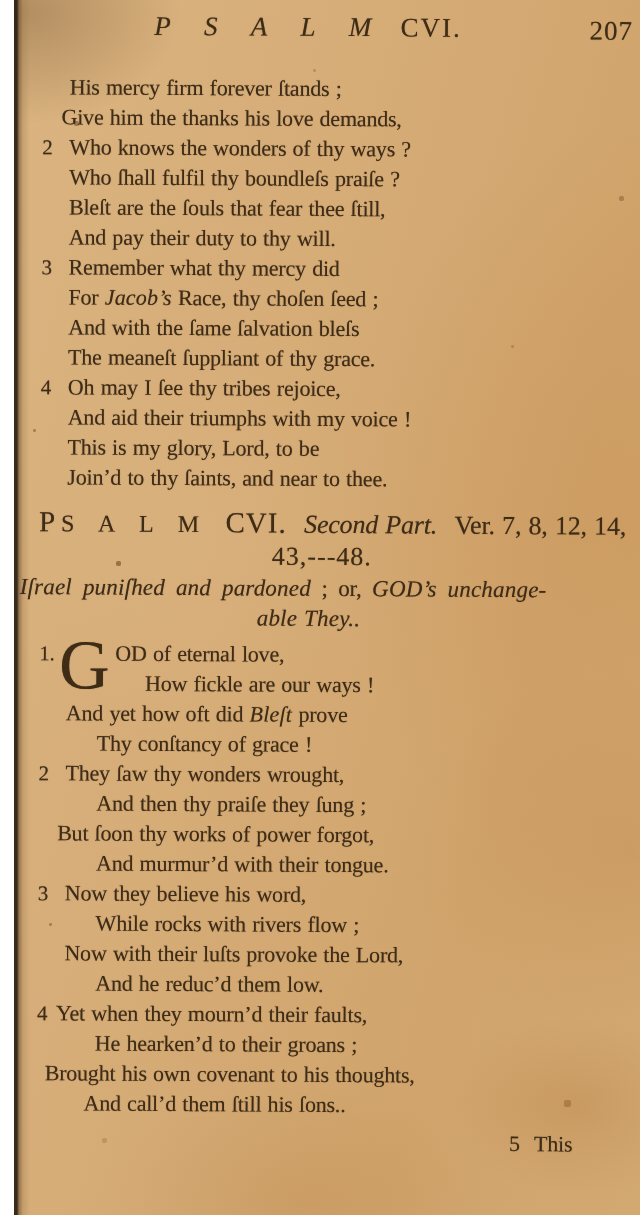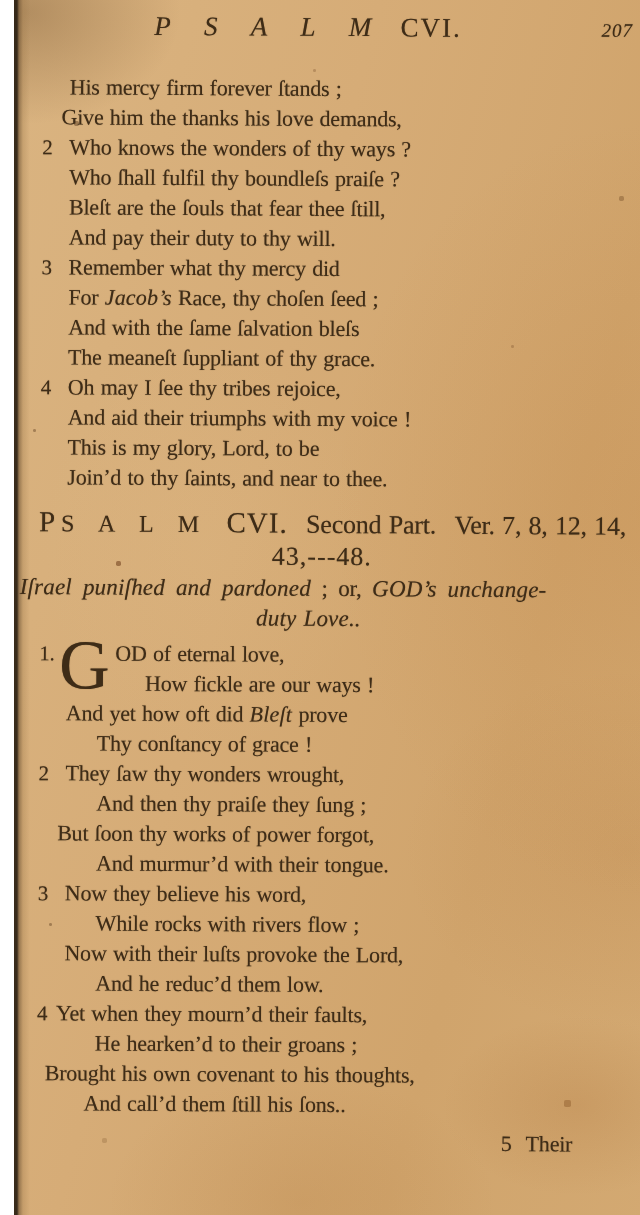--- a/index.html
+++ b/index.html
@@ -48,21 +48,21 @@
     text-shadow: 0 0 1px rgba(62,44,23,0.55);
   }
   
   #header { position: relative; height: 38px; padding-top: 12px; }
   #header-title {
     position: absolute; left: 0; right: 54px; top: 12px;
     text-align: center; white-space: nowrap;
   }
   .title-psalm { font-style: italic; font-size: 27px; letter-spacing: 13px; }
   .title-numeral { font-size: 27px; letter-spacing: 2px; margin-left: 10px; }
-  #page-number { position: absolute; right: 22px; top: 14px; font-size: 19px; letter-spacing: 1px; font-style: italic; }
+  #page-number { position: absolute; right: 22px; top: 14px; font-size: 27px; letter-spacing: 1px; }
   
   .psalm-block { position: relative; }
   #psalm1 { margin-top: 24px; }
   .verse { position: relative; }
   .vnum { position: absolute; left: 28px; top: 0; font-size: 21px; }
   .line { white-space: nowrap; height: 30px; }
   .ind0 { margin-left: 55px; }
   .ind1 { margin-left: 86px; }
   .ind2 { margin-left: 47px; }
   .ind3 { margin-left: 36px; }
@@ -75,21 +75,21 @@
   }
   
   #heading2 {
     margin: 14px 26px 0 27px; height: 34px;
     display: flex; justify-content: space-between; align-items: baseline;
     white-space: nowrap;
   }
   .h2-p { font-size: 29px; }
   .h2-salm { font-size: 24px; letter-spacing: 9px; margin-left: 6px; }
   .h2-numeral { font-size: 29px; letter-spacing: 1px; }
-  .h2-part { font-size: 26px; text-align: right; }
+  .h2-part { font-style: italic; font-size: 26px; text-align: right; }
   .h2-ver { font-size: 26px; }
   #heading2-line2 { text-align: center; font-size: 26px; height: 30px; letter-spacing: 1px; padding-right: 20px; }
   
   #subject { margin-top: 2px; }
   .subject-line { height: 30px; white-space: nowrap; font-size: 23px; }
   .subject-left { margin-left: 8px; word-spacing: 5px; }
   .subject-center { text-align: center; padding-right: 46px; }
   #psalm2 { margin-top: 6px; }
   
   #catchword-row { margin-top: 8px; text-align: right; padding-right: 76px; height: 30px; }
@@ -146,21 +146,21 @@
         <span class="h2-p">P</span><span class="h2-salm">S A L M</span>
       </span>
       <span class="h2-numeral">CVI.</span>
       <span class="h2-part">Second Part.</span>
       <span class="h2-ver">Ver. 7, 8, 12, 14,</span>
     </div>
     <div id="heading2-line2">43,---48.</div>
 
     <div id="subject">
         <div class="subject-line subject-left"><i>Iſrael puniſhed and pardoned</i> ; or, <i>GOD’s unchange-</i></div>
-        <div class="subject-line subject-center"><i>duty Love..</i></div>
+        <div class="subject-line subject-center"><i>able They..</i></div>
       </div>
 
     <div id="psalm2" class="psalm-block">
         <div class="verse">
           <span class="vnum">1.</span>
           <span class="dropcap">G</span>
           <div class="line dc1">OD of eternal love,</div>
           <div class="line dc2">How fickle are our ways !</div>
           <div class="line ind0">And yet how oft did <i>Bleſt</i> prove</div>
           <div class="line ind1">Thy conſtancy of grace !</div>
@@ -182,17 +182,17 @@
         <div class="verse">
           <span class="vnum">4</span>
           <div class="line ind2">Yet when they mourn’d their faults,</div>
           <div class="line ind1">He hearken’d to their groans ;</div>
           <div class="line ind3">Brought his own covenant to his thoughts,</div>
           <div class="line ind4">And call’d them ſtill his ſons..</div>
         </div>
       </div>
 
     <div id="catchword-row">
-      <span id="catchword-num">5</span><span id="catchword-word">Their</span>
+      <span id="catchword-num">5</span><span id="catchword-word">This</span>
     </div>
 
   </div>
 </div>
 
 </body></html>

